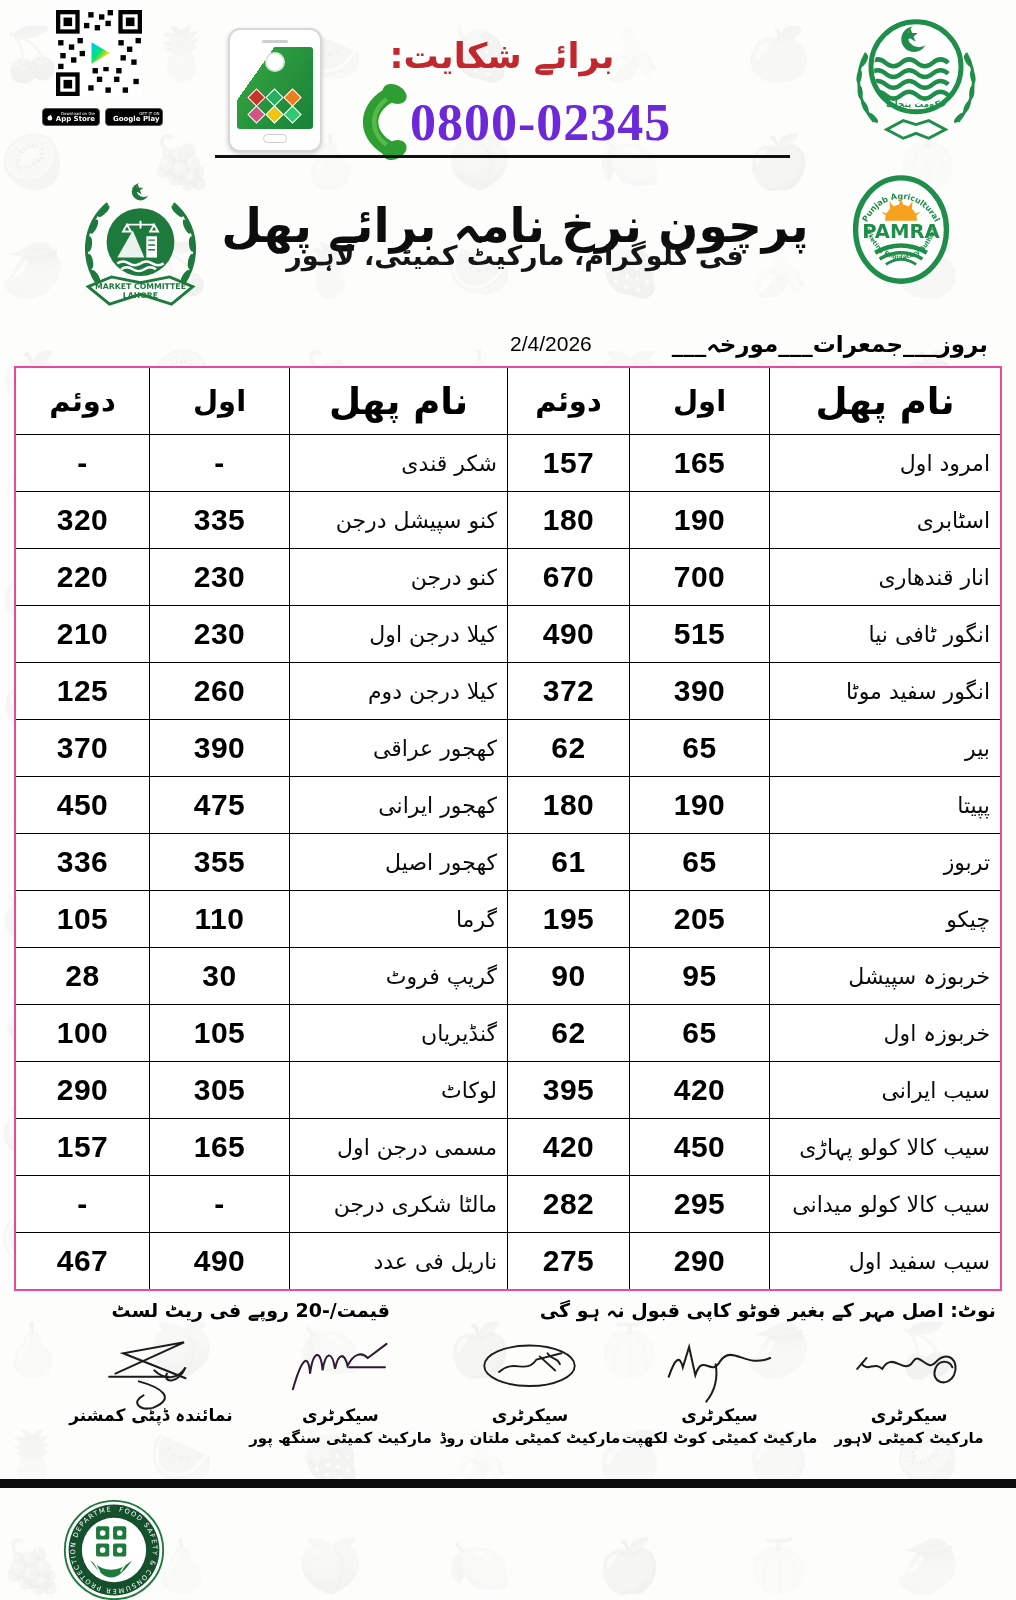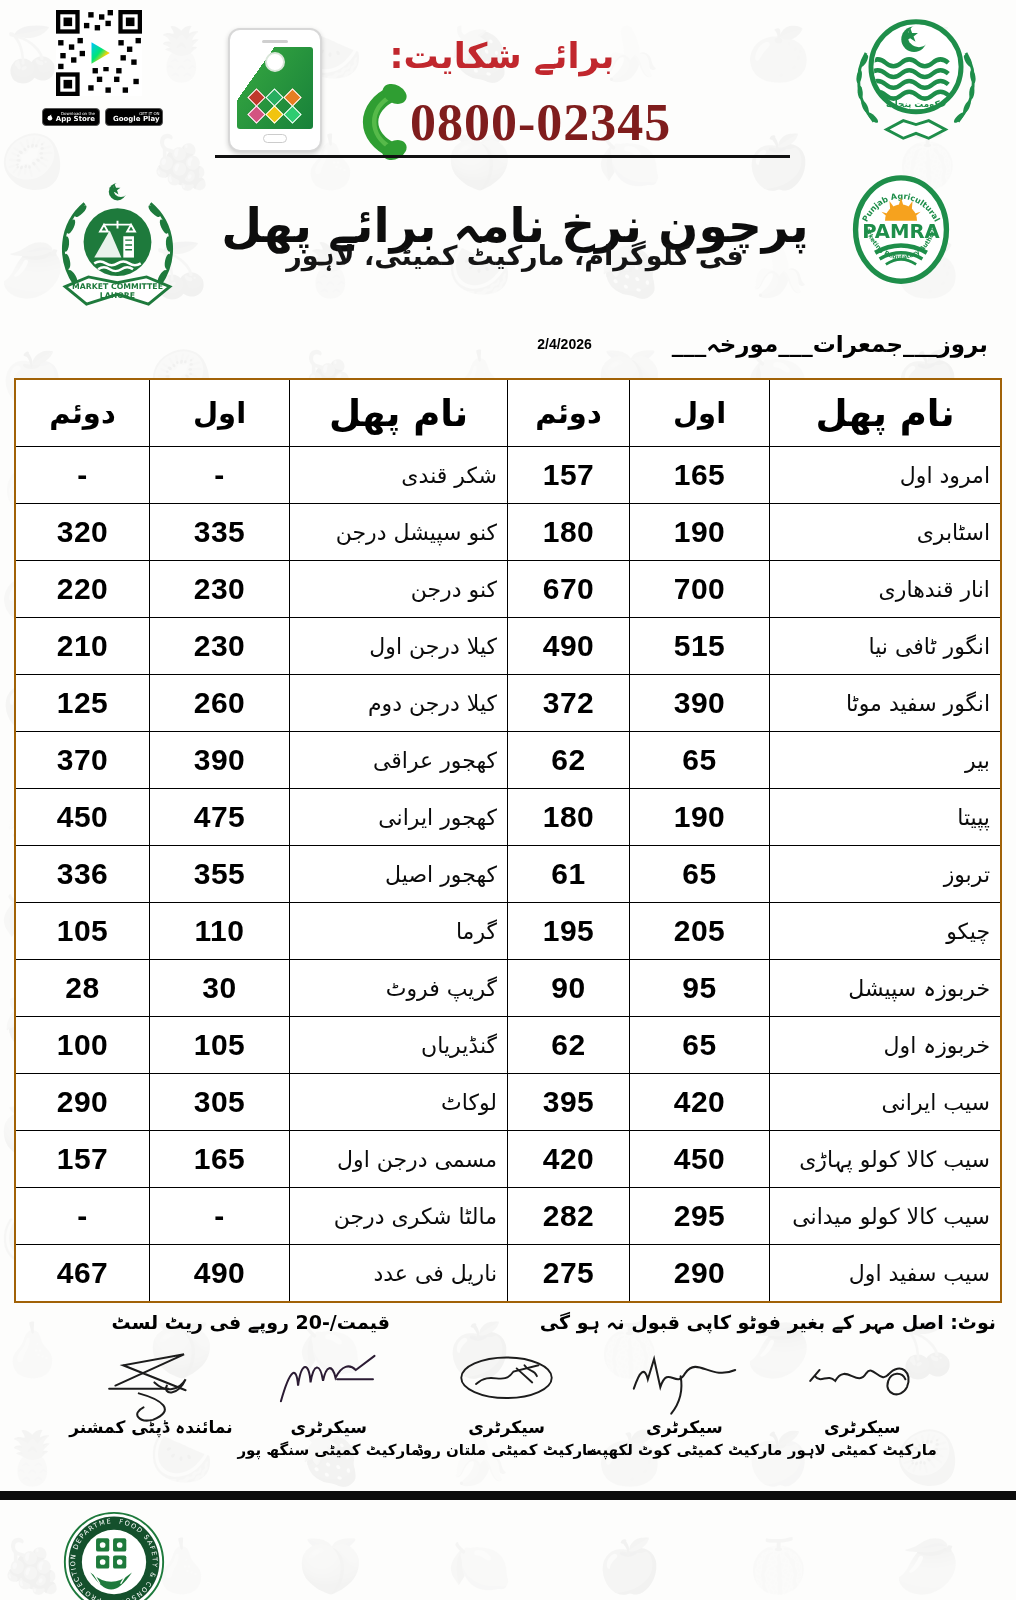--- a/index.html
+++ b/index.html
@@ -28,56 +28,56 @@
                 background:linear-gradient(125deg,#ffffff 28%,#2f9e3f 28%,#18813a 100%); }
   .pscreen .applogo { position:absolute; top:5px; left:50%; transform:translateX(-50%); width:20px; height:20px;
                 border-radius:50%; background:#fff; border:2px solid #d9e6d9; }
   .pscreen .thumbs { position:absolute; bottom:8px; left:50%; transform:translateX(-50%); display:grid;
                 grid-template-columns:repeat(3,14px); gap:4px; }
   .pscreen .thumbs i { width:13px; height:13px; transform:rotate(45deg); display:block; border:1px solid #fff; }
   .phone-mock .homebtn { width:24px; height:9px; border:1.5px solid #cccccc; border-radius:5px; margin:5px auto 0; }
   .complaint { position:absolute; left:352px; top:36px; width:300px; text-align:center; direction:rtl;
                color:#c1272d; font-size:35px; font-weight:bold; }
   .hotline { position:absolute; left:352px; top:82px; display:flex; align-items:center; }
-  .hotline .num { color:#7f1d1d; font-size:52px; font-weight:bold; font-family:"Liberation Serif","DejaVu Serif",serif; letter-spacing:1px; }
+  .hotline .num { color:#6d28d9; font-size:52px; font-weight:bold; font-family:"Liberation Serif","DejaVu Serif",serif; letter-spacing:1px; }
   .hdivider { position:absolute; left:215px; top:155px; width:575px; height:3px; background:#111; }
   .punjab-logo { position:absolute; left:842px; top:8px; }
 
   
   .title-block { position:relative; height:162px; }
-  .mc-logo { position:absolute; left:40px; top:8px; }
+  .mc-logo { position:absolute; left:63px; top:8px; }
   .main-title { position:absolute; left:215px; top:2px; width:600px; text-align:center; direction:rtl;
                 font-size:47px; font-weight:bold; color:#0d0d0d;margin-top:34px; }
   .sub-title { position:absolute; left:255px; top:78px; width:520px; text-align:center; direction:rtl;
                font-size:27px; font-weight:bold; color:#151515; }
   .pamra { position:absolute; left:852px; top:12px; }
 
   
   .date-row { direction:rtl; display:flex; align-items:center; padding:0 28px 0 0; height:40px; font-size:23px; font-weight:bold; }
   .date-row .gap-lg { margin-left:80px; }
   .date-row .gap-sm { margin-left:14px; }
-  .date-val { direction:ltr; font-family:"Liberation Sans",sans-serif; font-size:14px; font-weight:bold; }
-
-  
-  .price-table { margin:14px 14px 0; border:2px solid #a16207; background:#000; display:grid;
+  .date-val { direction:ltr; font-family:"Liberation Sans",sans-serif; font-size:21px; font-weight:normal; }
+
+  
+  .price-table { margin:2px 14px 0; border:2px solid #ec4899; background:#000; display:grid;
                  grid-template-columns:133px 139px 217px 121px 139px 230px; grid-template-rows:66px; grid-auto-rows:56px; gap:1px; }
   .cell { background:#fff; display:flex; align-items:center; justify-content:center; overflow:hidden; }
   .th-name { font-size:37px; font-weight:bold; direction:rtl; }
   .th-grade { font-size:29px; font-weight:bold; direction:rtl; }
   .trow { display:contents; }
   .name-cell { direction:rtl; justify-content:flex-start; padding:0 10px; font-size:22px; color:#0b0b0b; }
   .price-cell { font-size:30px; font-weight:bold; font-family:"Liberation Sans",sans-serif; letter-spacing:.5px; }
 
   
   .notes-row { direction:rtl; display:flex; align-items:center; height:36px; padding:2px 20px 0; font-size:19px; font-weight:bold; }
   .notes-row .note { white-space:nowrap; }
   .notes-row .price-note { margin-right:150px; white-space:nowrap; }
 
   
-  .sig-area { display:flex; justify-content:flex-start; padding:6px 18px 0; height:148px;margin-left:44px; }
+  .sig-area { display:flex; justify-content:space-between; padding:6px 18px 0; height:148px;margin-left:44px; }
   .sig-col { width:19%; display:flex; flex-direction:column; align-items:center; }
   .sig-col svg { height:78px; }
   .sig-label { font-size:17px; font-weight:bold; direction:rtl; margin-top:-6px; }
   .sig-committee { font-size:15px; font-weight:bold; direction:rtl; margin-top:4px; white-space:nowrap; }
 
   .black-bar { height:9px; background:#0d0d0d; margin-top:4px; }
 
   
   .footer { display:flex; align-items:center; padding:10px 30px 0 62px; gap:26px; }
   .fs-logo { flex:0 0 auto; }

